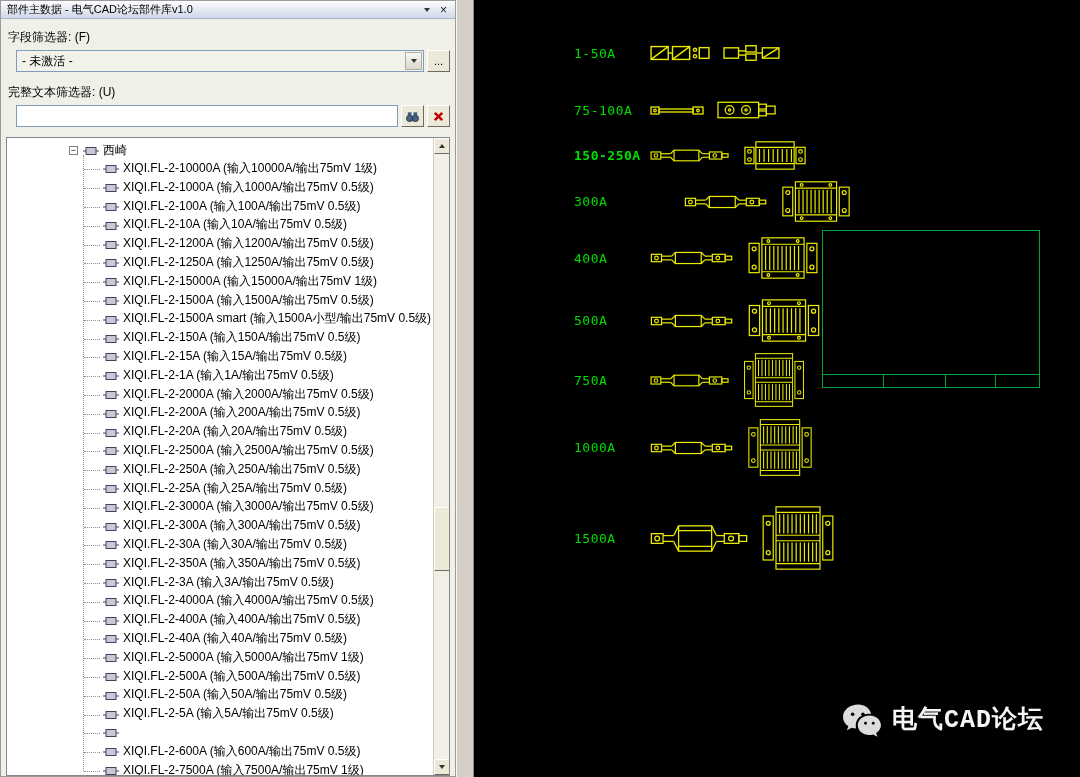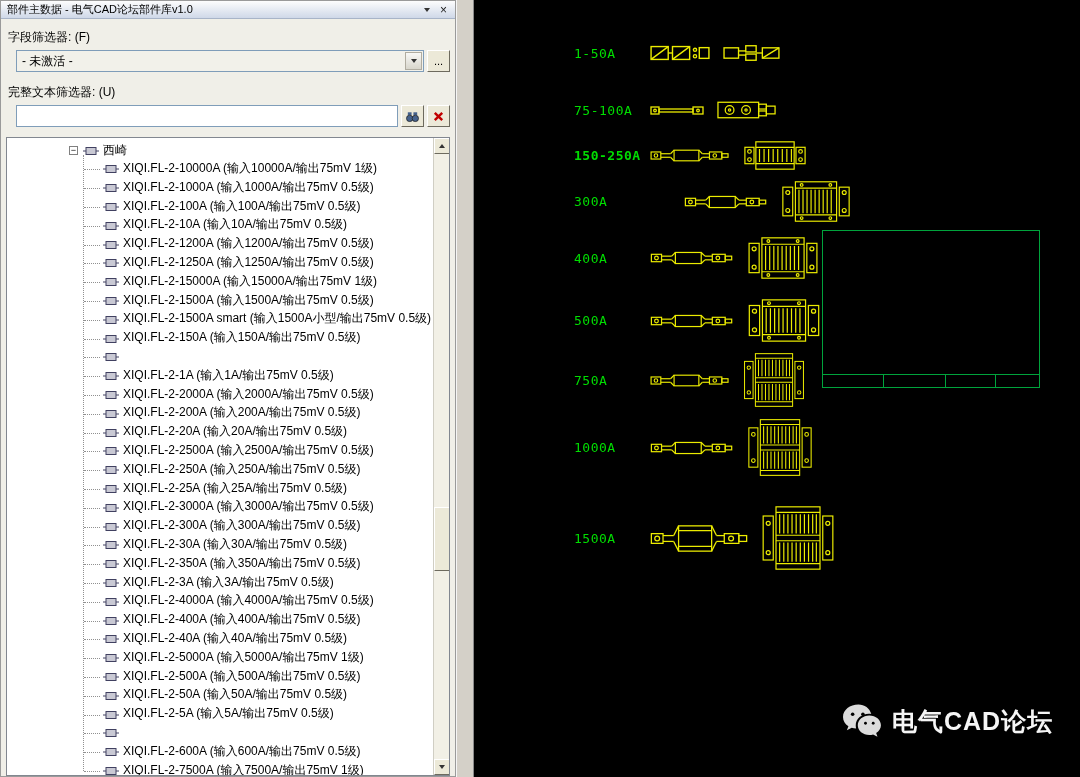--- a/index.html
+++ b/index.html
@@ -71,21 +71,21 @@
   .cad-label { width:76px; flex:0 0 76px; color:#00dd00;
     font-family:"DejaVu Sans Mono", monospace; font-size:13px; letter-spacing:0.5px; }
   .syms { display:flex; align-items:center; gap:13px; }
   svg.sym { stroke:#ecec00; fill:none; stroke-width:1.3px; display:block; }
 
   .frame { position:absolute; left:348px; top:230px; width:218px; height:158px;
     border:1px solid #00a33c; }
   .frame .fline-h { position:absolute; left:0; right:0; bottom:12px; border-top:1px solid #00a33c; }
   .frame .fv { position:absolute; bottom:0; height:12px; border-left:1px solid #00a33c; }
 
-  .watermark { position:absolute; left:366px; top:702px; display:flex; align-items:flex-end; gap:10px; }
+  .watermark { position:absolute; left:366px; top:702px; display:flex; align-items:flex-start; gap:10px;font-family:Liberation Mono, monospace; }
   .wm-text { color:#f5f5f5; font-size:25px; font-weight:bold; letter-spacing:1px; }
 </style>
 </head>
 <body>
 
 <svg width="0" height="0" style="position:absolute" aria-hidden="true">
   <defs>
     <symbol id="sym-a1" viewBox="0 0 56 20">
       <rect x="1" y="4" width="16" height="12"></rect>
         <line x1="1" y1="16" x2="17" y2="4"></line>
@@ -370,20 +370,21 @@
               </div>
 
               <div class="tree-item">
                 <span class="node-icon">
                   <svg width="16" height="10" viewBox="0 0 16 10">
                     <line x1="0" y1="5" x2="3" y2="5" stroke="#404060"></line>
                     <rect x="3" y="1.5" width="10" height="7" fill="#c9c9d4" stroke="#404060"></rect>
                     <line x1="13" y1="5" x2="16" y2="5" stroke="#404060"></line>
                   </svg>
                 </span>
+                <span>XIQI.FL-2-15A (输入15A/输出75mV 0.5级)</span>
               </div>
 
               <div class="tree-item">
                 <span class="node-icon">
                   <svg width="16" height="10" viewBox="0 0 16 10">
                     <line x1="0" y1="5" x2="3" y2="5" stroke="#404060"></line>
                     <rect x="3" y="1.5" width="10" height="7" fill="#c9c9d4" stroke="#404060"></rect>
                     <line x1="13" y1="5" x2="16" y2="5" stroke="#404060"></line>
                   </svg>
                 </span>

